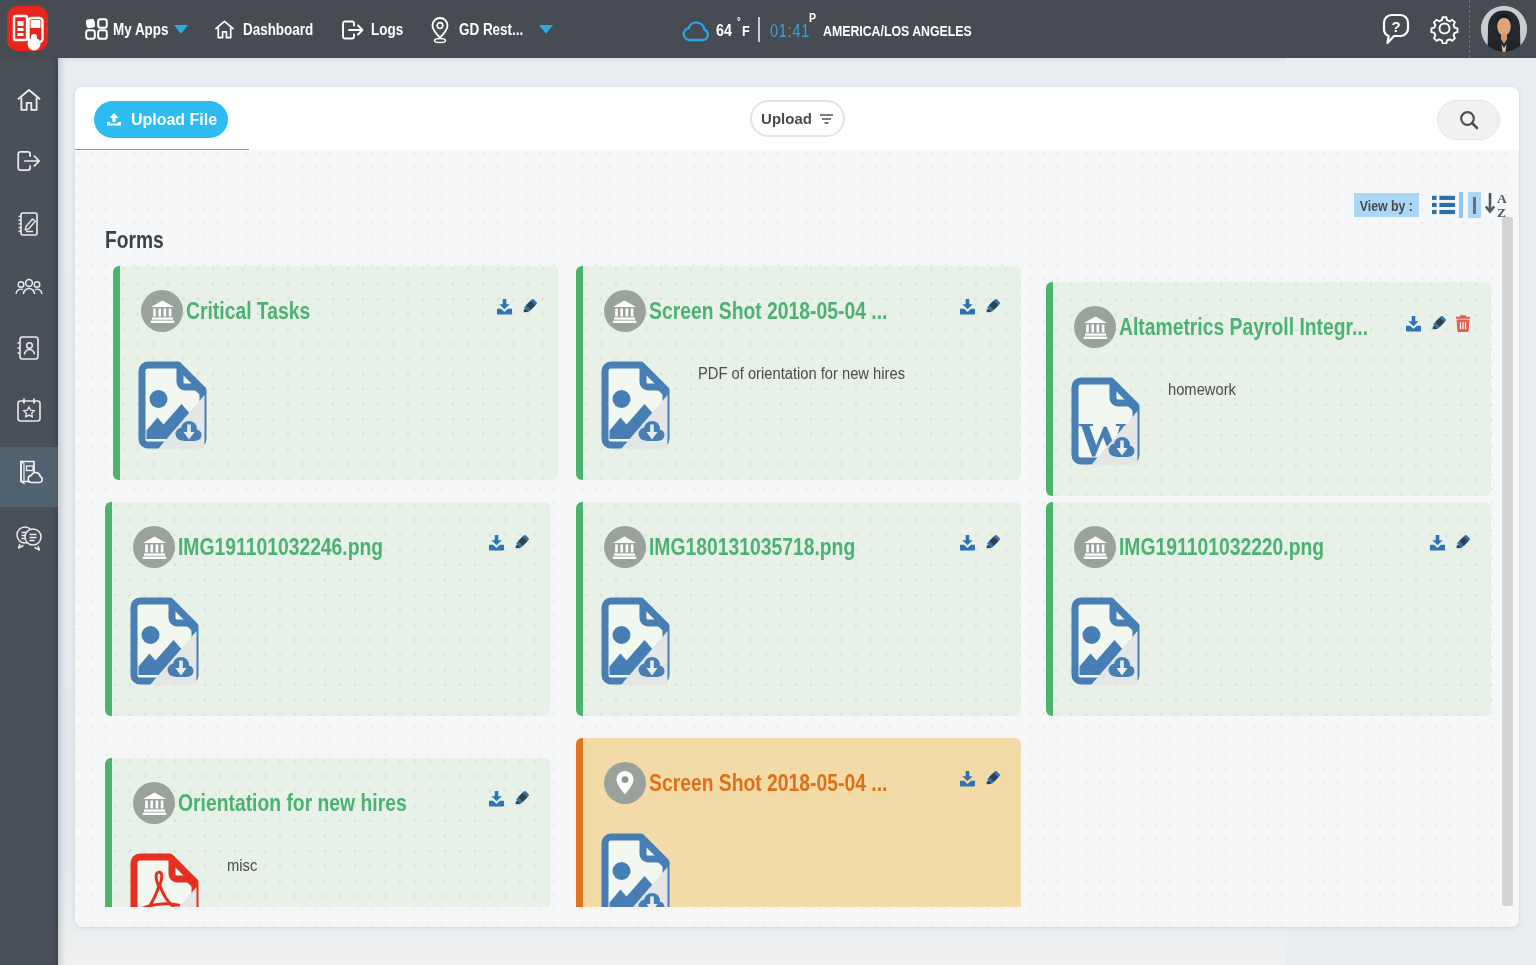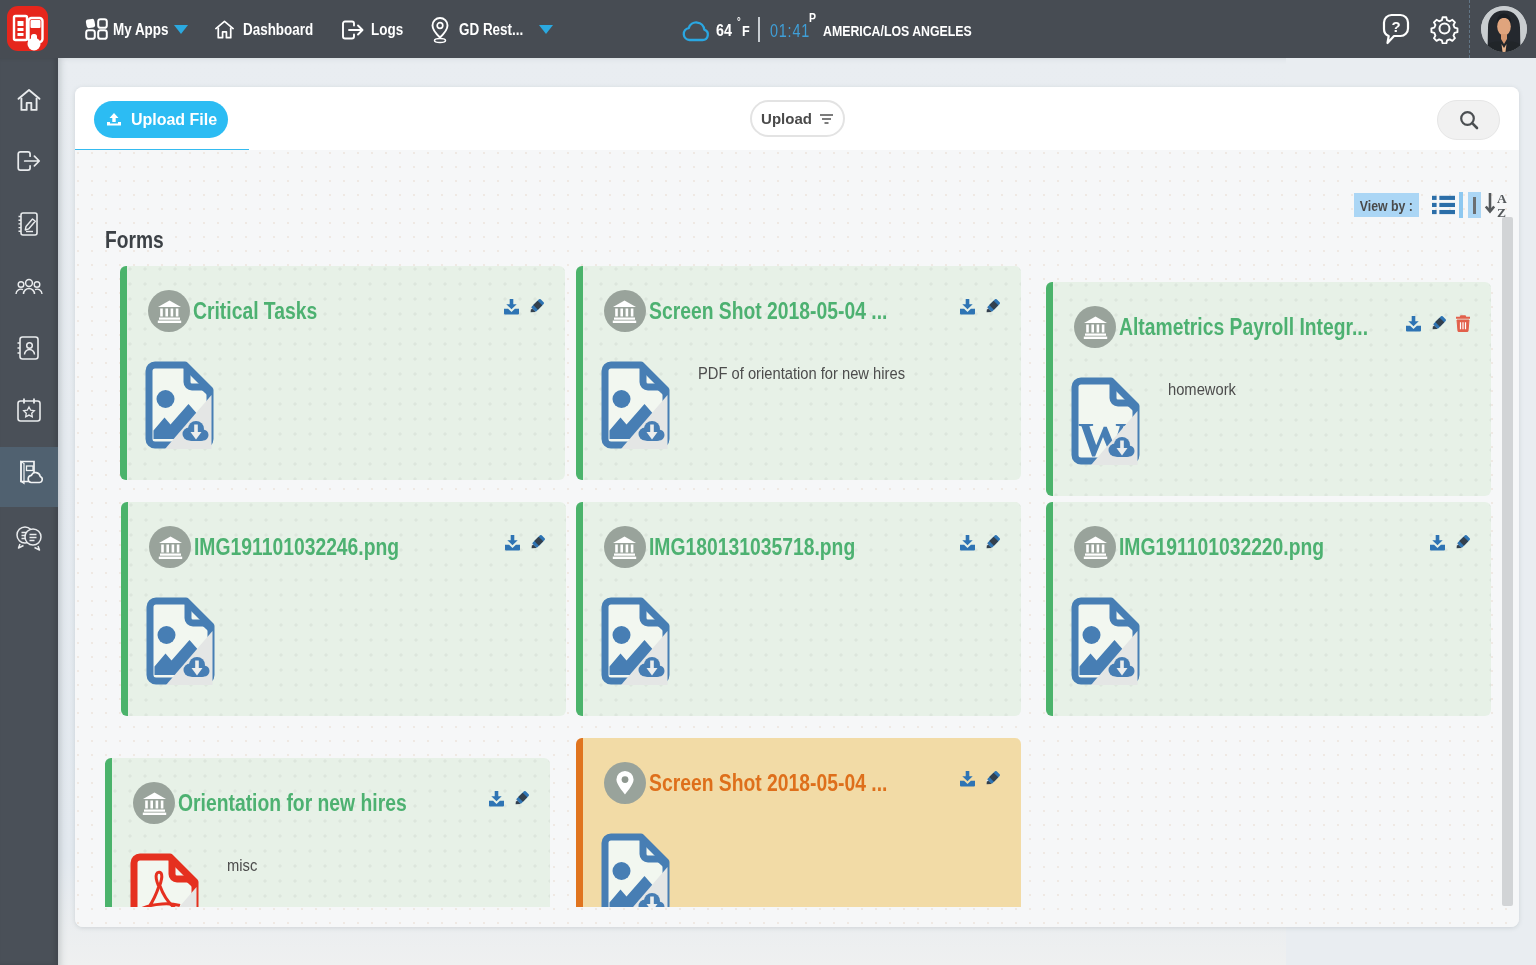--- a/index.html
+++ b/index.html
@@ -238,21 +238,21 @@
           <div style="width:3px; height:17px; background:#6b6f72;"></div>
         </div>
         <svg width="28" height="26" viewBox="0 0 28 26" style="margin-left:3px;">
           <path d="M6 1 v18 M1.8 14.5 L6 19.5 L10.2 14.5" fill="none" stroke="#55595c" stroke-width="2.6"></path>
           <text x="13" y="11" font-family="Liberation Serif" font-size="13.5" font-weight="bold" fill="#55595c">A</text>
           <text x="13" y="25" font-family="Liberation Serif" font-size="13.5" font-weight="bold" fill="#55595c">Z</text>
         </svg>
       </div>
       <div id="formsh">Forms</div>
       <div id="cards">
-            <div class="card" style="left:15px; top:0px;">
+            <div class="card" style="left:8px; top:0px;">
               <div class="c-circ">
                 <svg width="25" height="24" viewBox="0 0 25 24">
                   <path d="M12.5 1.5 L24 8 H1 z" fill="#fff"></path>
                   <rect x="3.2" y="9.5" width="2.6" height="8" fill="#fff"></rect>
                   <rect x="8.4" y="9.5" width="2.6" height="8" fill="#fff"></rect>
                   <rect x="13.6" y="9.5" width="2.6" height="8" fill="#fff"></rect>
                   <rect x="18.8" y="9.5" width="2.6" height="8" fill="#fff"></rect>
                   <rect x="2" y="18.5" width="21" height="2.2" fill="#fff"></rect>
                   <rect x="0.8" y="21.6" width="23.4" height="2.4" fill="#fff"></rect>
                 </svg>
@@ -376,21 +376,21 @@
                   <g>
                     <circle cx="45" cy="73" r="6.5" fill="#477eb4"></circle>
                     <circle cx="52" cy="68" r="8" fill="#477eb4"></circle>
                     <circle cx="59" cy="74" r="5.5" fill="#477eb4"></circle>
                     <rect x="44.5" y="71" width="15.5" height="9" rx="3" fill="#477eb4"></rect>
                     <rect x="50.2" y="63.5" width="3.6" height="9" fill="#eceeed"></rect>
                     <path d="M46.5 71 h11 L52 78.5 z" fill="#eceeed"></path>
                   </g>
                 </svg></div>
             </div>
-            <div class="card" style="left:16px; top:236px;">
+            <div class="card" style="left:0px; top:236px;">
               <div class="c-circ">
                 <svg width="25" height="24" viewBox="0 0 25 24">
                   <path d="M12.5 1.5 L24 8 H1 z" fill="#fff"></path>
                   <rect x="3.2" y="9.5" width="2.6" height="8" fill="#fff"></rect>
                   <rect x="8.4" y="9.5" width="2.6" height="8" fill="#fff"></rect>
                   <rect x="13.6" y="9.5" width="2.6" height="8" fill="#fff"></rect>
                   <rect x="18.8" y="9.5" width="2.6" height="8" fill="#fff"></rect>
                   <rect x="2" y="18.5" width="21" height="2.2" fill="#fff"></rect>
                   <rect x="0.8" y="21.6" width="23.4" height="2.4" fill="#fff"></rect>
                 </svg>

